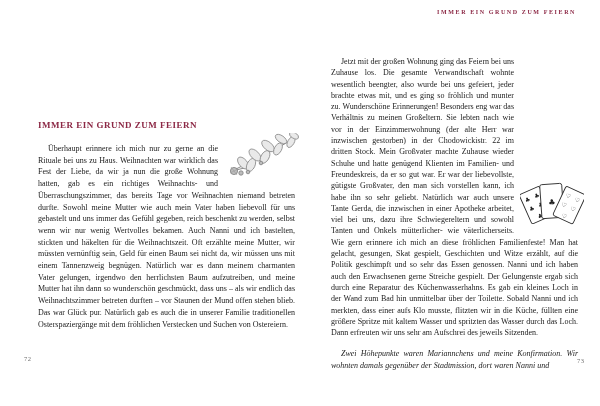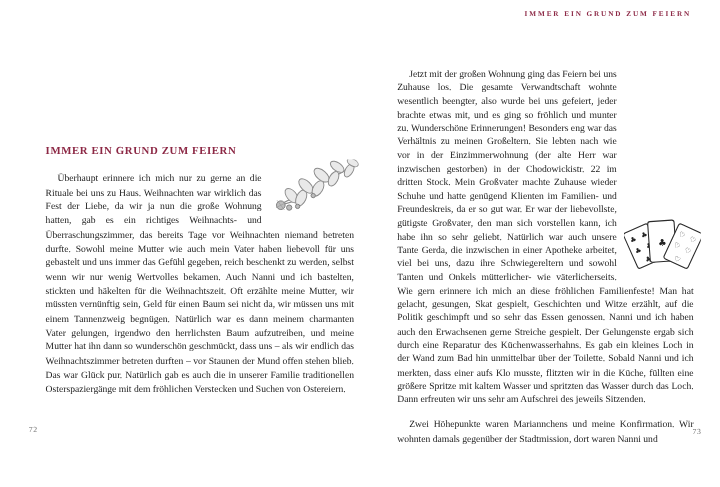--- a/index.html
+++ b/index.html
@@ -53,21 +53,21 @@
     width:247px;
   }
   .page-right .body-par{
     line-height:11.3px;
   }
   .cards-float{
     float:right;
     width:64px;height:46px;
     margin:124px -6px 2px 6px;
   }
-  .par-gap{margin-top:10px;}
+  .par-gap{margin-top:10px;font-style:italic;}
   
   .folio{
     position:absolute;
     font-size:6.5px;
     color:#6e6e6e;
     letter-spacing:0.5px;
   }
   .folio-left{left:24px;top:355px;}
   .folio-right{left:577px;top:357px;}
   svg{display:block;}

